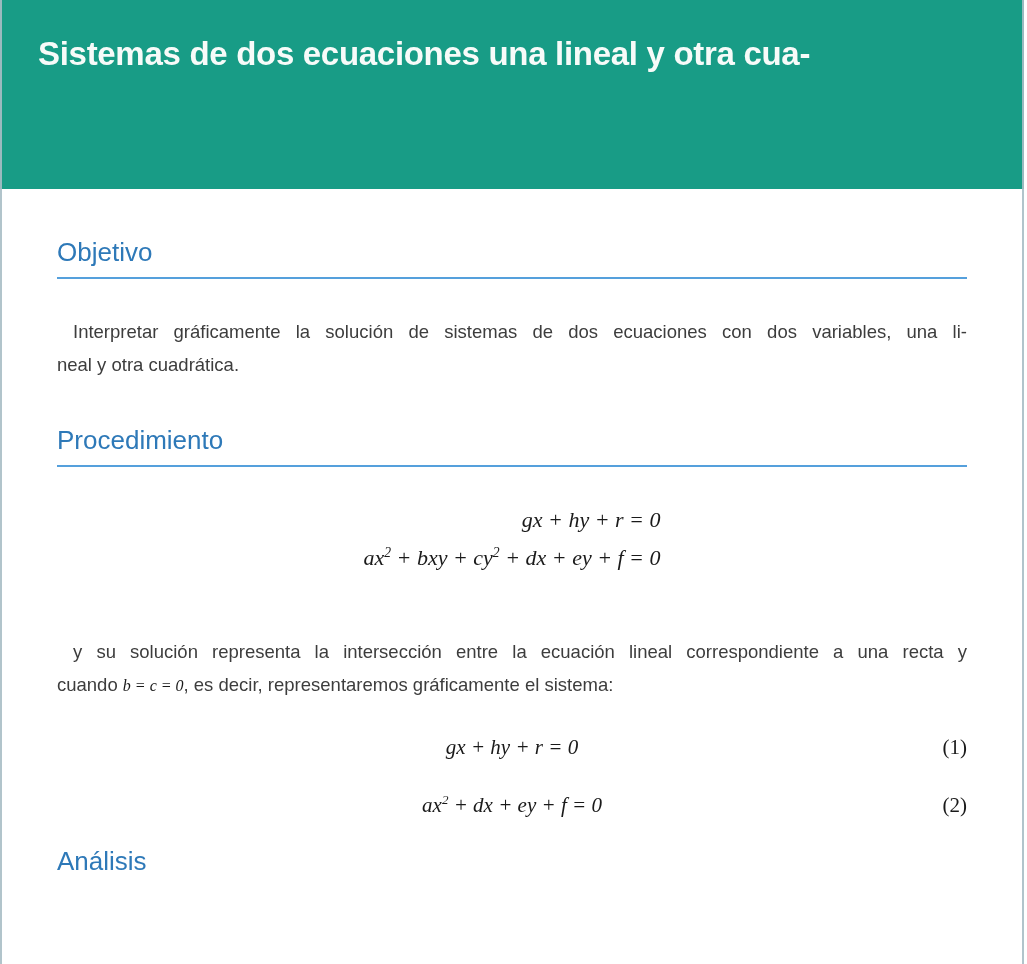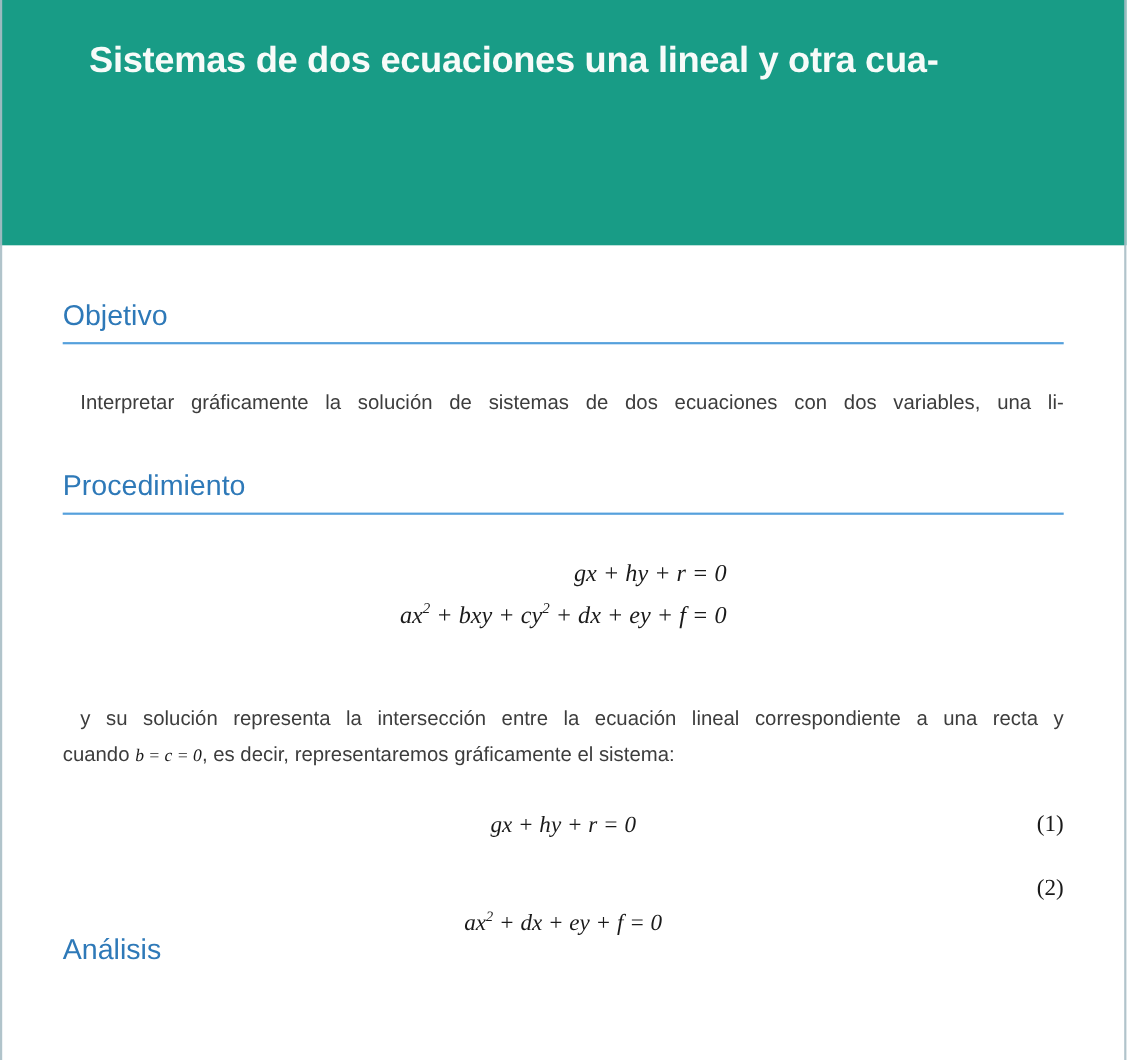--- a/index.html
+++ b/index.html
@@ -20,22 +20,22 @@
   .page{
     position:relative;width:1027px;height:964px;overflow:hidden;background:#ffffff;
   }
   .edge{
     position:absolute;top:0;bottom:0;width:2px;
     background:var(--page-edge);opacity:.9;z-index:10;
   }
   .edge.left{left:0;}
   .edge.right{right:3px;}
   .header{
-    width:1024px;height:223px;background:var(--header-bg);
-    padding:33px 57px 0 81px;
+    width:1024px;height:189px;background:var(--header-bg);
+    padding:33px 57px 0 38px;
   }
   .title-line{
     color:var(--header-text);
     font-size:33px;font-weight:700;line-height:41px;
     letter-spacing:-0.3px;white-space:nowrap;
   }
   .subtitle{
     margin-top:15px;color:var(--header-text);
     font-size:21px;font-style:italic;font-weight:400;
     letter-spacing:0.2px;
@@ -67,40 +67,41 @@
   }
   .eq-row{position:relative;text-align:center;}
   .eq-row .eq-body{font-size:21px;line-height:30px;display:inline-block;}
   .eq-row .eq-number{
     position:absolute;right:0;top:50%;transform:translateY(-50%);
     font-family:"Liberation Serif","DejaVu Serif",serif;
     font-style:normal;font-size:21px;color:var(--math-color);
   }
   .m-eq1{margin-top:30px;height:30px;}
   .m-eq2{margin-top:26px;height:34px;}
-  .m-eq2 .eq-body{line-height:34px;margin-top:31px;}
+  .m-eq2 .eq-body{line-height:34px;}
   sup.exp{font-size:0.62em;vertical-align:super;line-height:0;}
 </style>
 </head>
 <body>
 
 <div class="page">
   <div class="edge left"></div>
   <div class="edge right"></div>
 
   <div class="header">
     <div class="title-line">Sistemas de dos ecuaciones una lineal y otra cua-</div>
   </div>
 
   <div class="content">
 
     <h2 class="section-heading m-objetivo">Objetivo</h2>
 
     <div class="para m-para1">
       <div class="jline">Interpretar gráficamente la solución de sistemas de dos ecuaciones con dos variables, una li-</div>
+      <div class="lline">neal y otra cuadrática.</div>
     </div>
 
     <h2 class="section-heading m-procedimiento">Procedimiento</h2>
 
 
     <div class="eq-system">
       <div class="stack math">
         <div><span>gx + hy + r = 0</span></div>
         <div><span>ax</span><sup class="exp">2</sup><span> + bxy + cy</span><sup class="exp">2</sup><span> + dx + ey + f = 0</span></div>
       </div>

